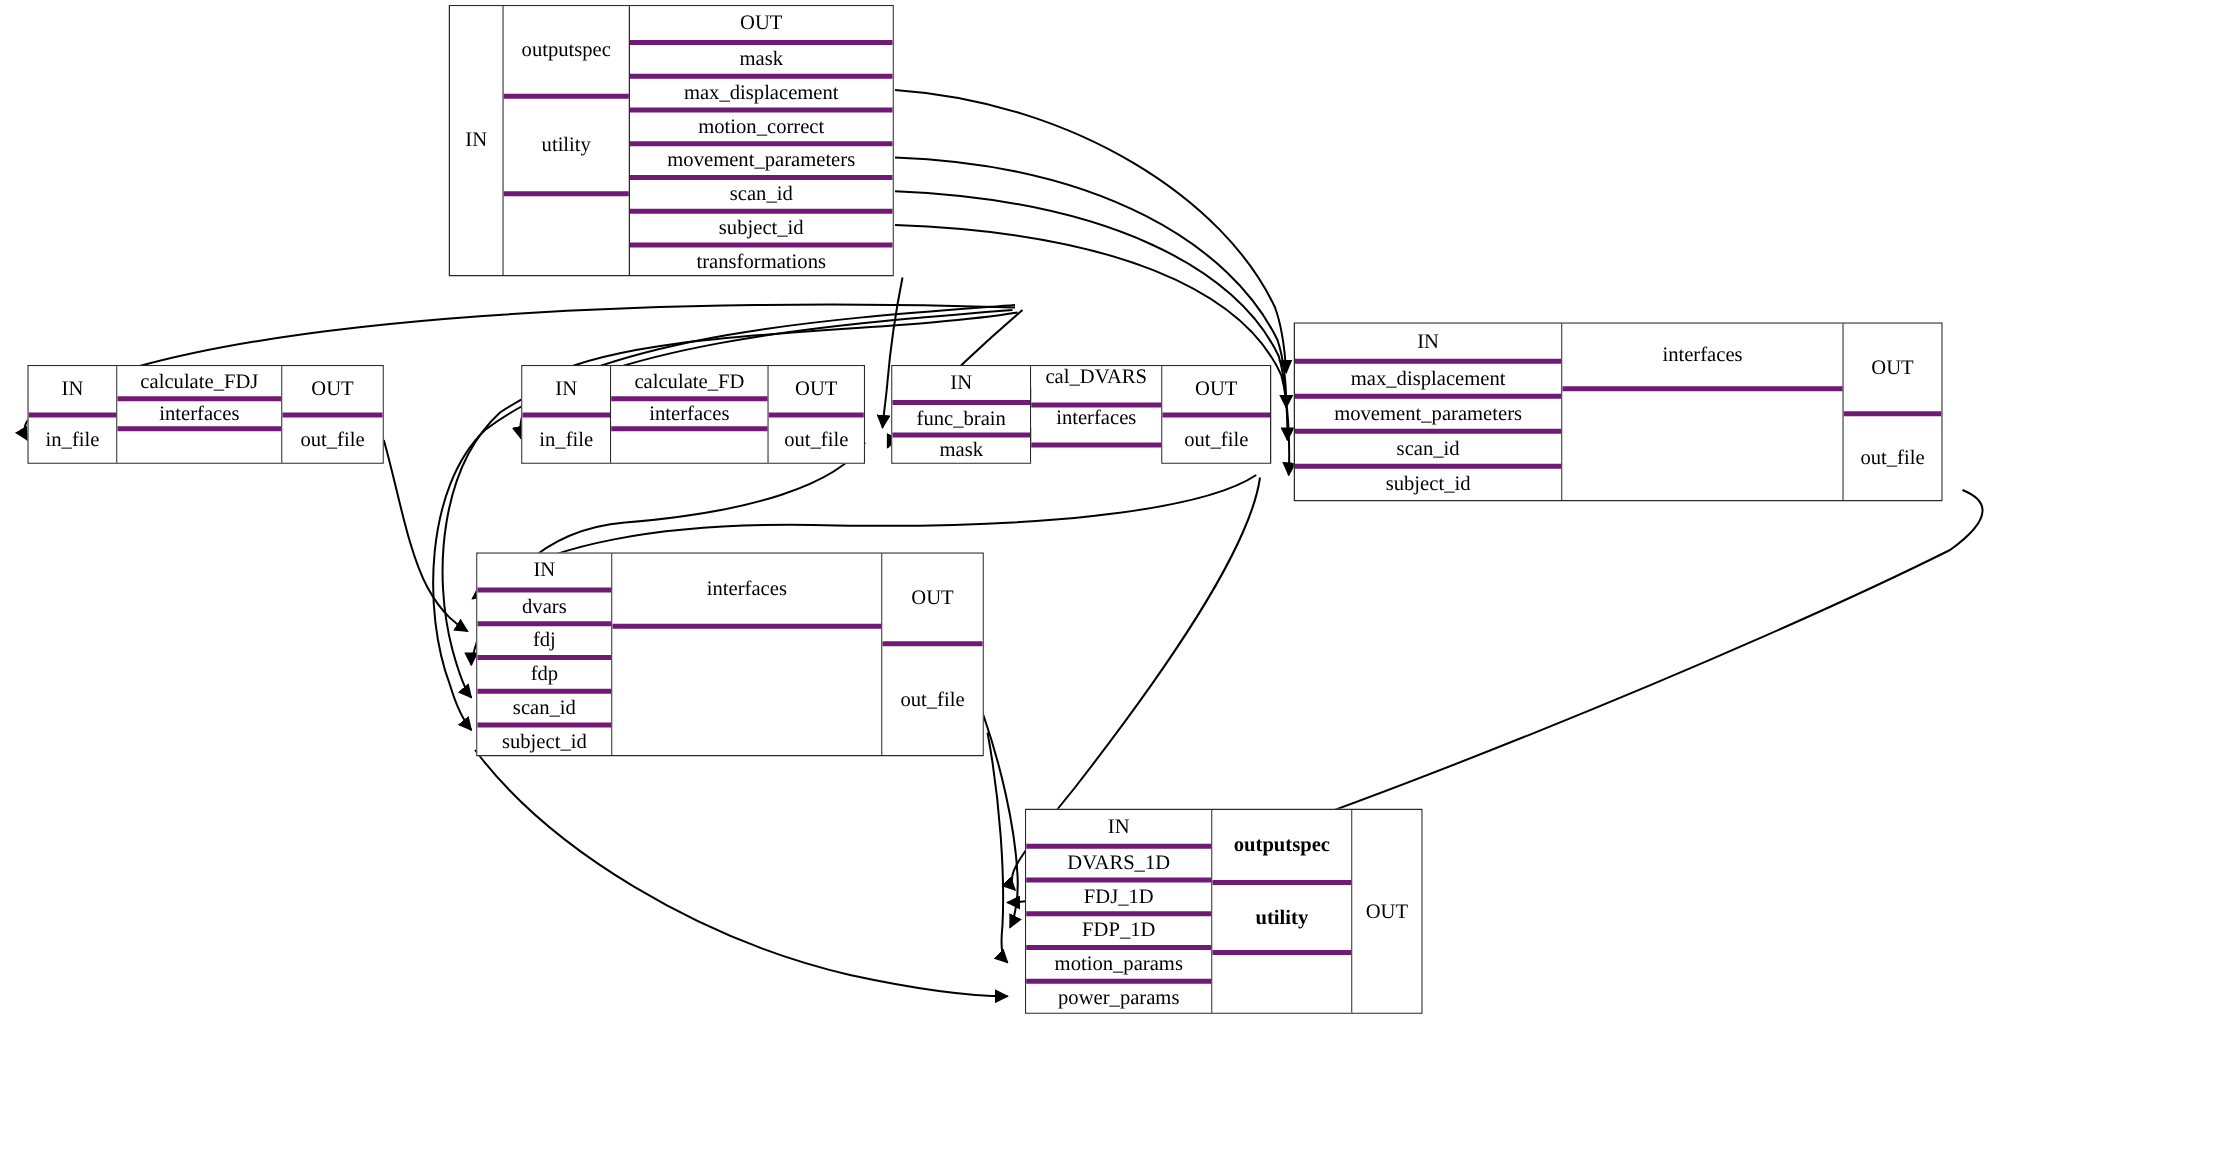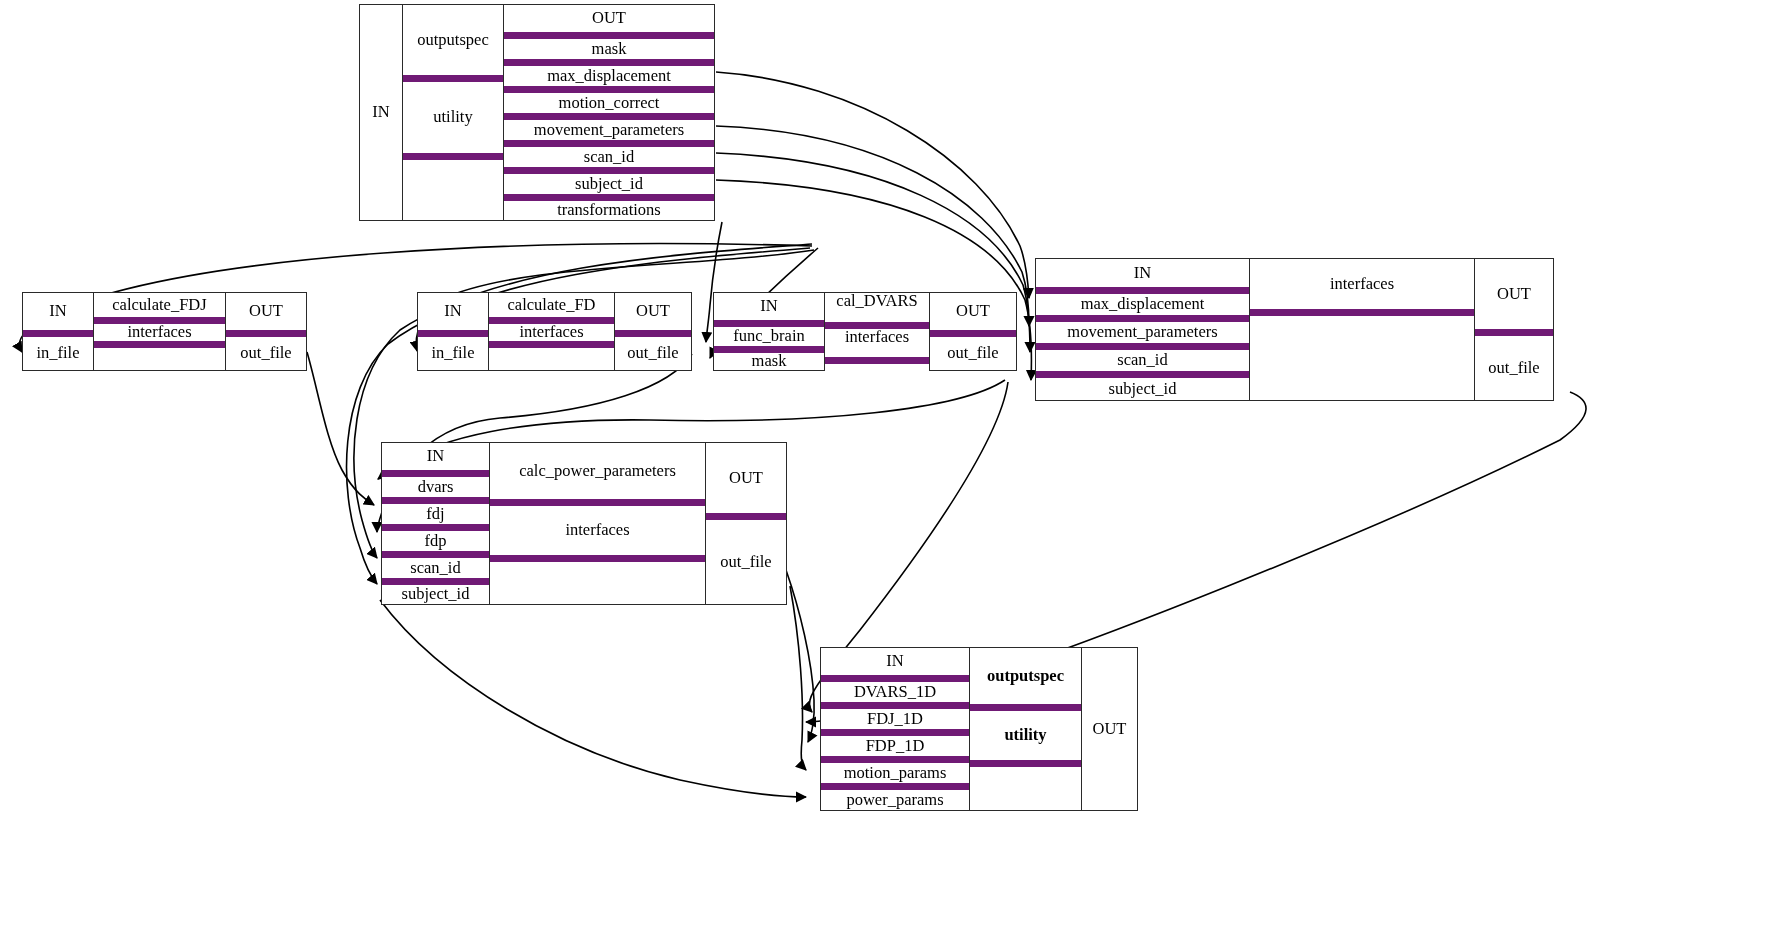--- a/index.html
+++ b/index.html
@@ -48,21 +48,21 @@
     align-items: center;
     justify-content: center;
     box-sizing: border-box;
     white-space: nowrap;
     font-size: 16.5px;
     line-height: 1;
     padding: 0 8px;
     background: #ffffff;
   }
   .cell + .cell {
-    border-top: 7px solid #701a75;
+    border-top: 4px solid #701a75;
   }
   .grow { flex: 1 1 auto; }
   .blank { color: transparent; }
 </style>
 </head>
 <body>
 
 <div id="canvas">
 
   <svg id="edge-layer" viewBox="0 0 1776 927" width="1776" height="927" xmlns="http://www.w3.org/2000/svg">
@@ -202,21 +202,20 @@
   <div class="node" style="left:381px; top:442px; width:406px; height:163px;">
     <div class="col" style="width:107px;">
       <div class="cell" style="height:27px;">IN</div>
       <div class="cell" style="height:27px;">dvars</div>
       <div class="cell" style="height:27px;">fdj</div>
       <div class="cell" style="height:27px;">fdp</div>
       <div class="cell" style="height:27px;">scan_id</div>
       <div class="cell grow">subject_id</div>
     </div>
     <div class="col" style="width:216px;">
-      <div class="cell" style="height:56px;">calc_power_parameters</div>
       <div class="cell" style="height:56px;">interfaces</div>
       <div class="cell grow blank">.</div>
     </div>
     <div class="col grow">
       <div class="cell" style="height:70px;">OUT</div>
       <div class="cell grow">out_file</div>
     </div>
   </div>
 
   <div class="node" style="left:820px; top:647px; width:318px; height:164px;">

